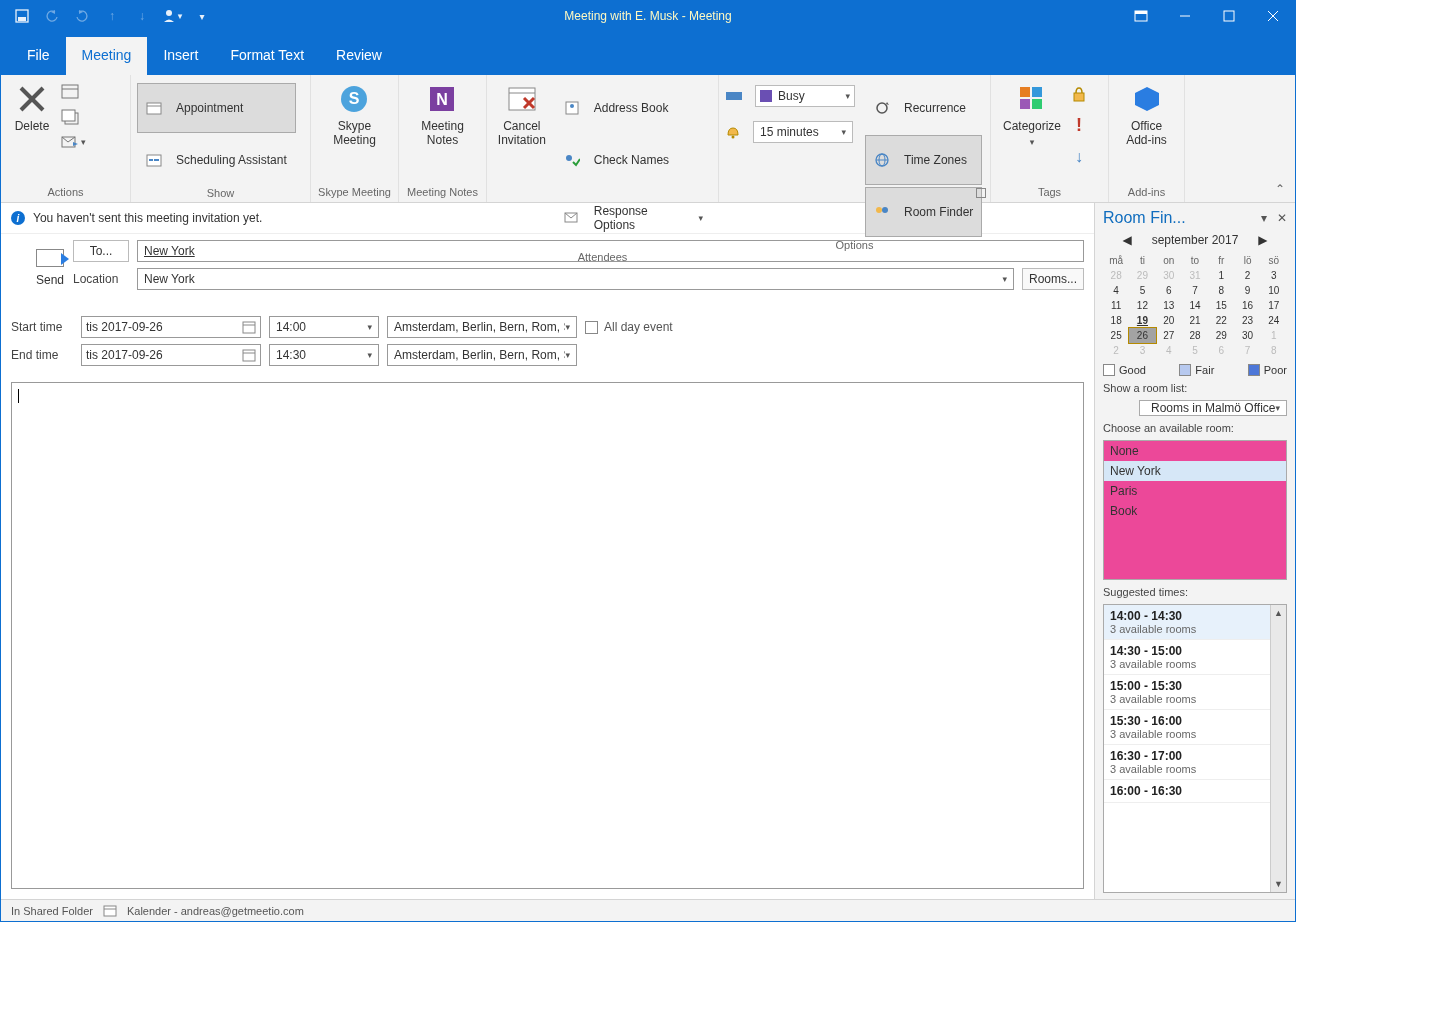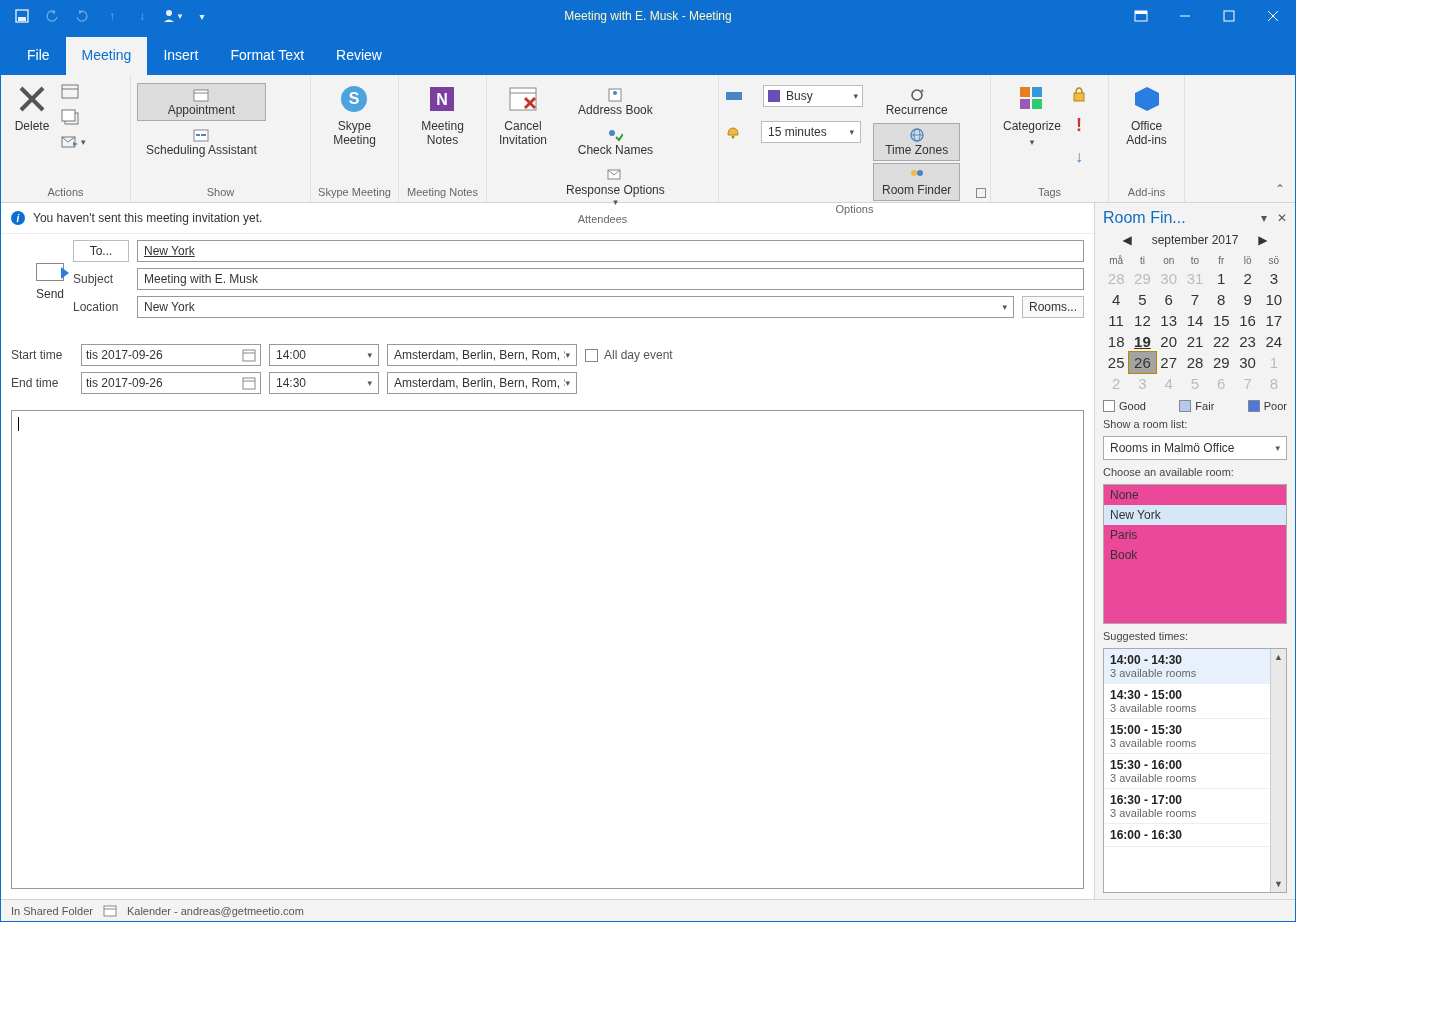--- a/index.html
+++ b/index.html
@@ -15,24 +15,24 @@
 .tab { padding: 10px 16px 12px; color: #fff; font-size: 14px; cursor: pointer; }
 .tab.active { background: #f3f3f3; color: #0d6fd1; }
 .tellme { color: #fff; display: flex; align-items: center; gap: 6px; padding: 10px 16px 12px; font-size: 14px; }
 .ribbon { background: #f3f3f3; height: 128px; display: flex; border-bottom: 1px solid #d4d4d4; position: relative; }
 .group { display: flex; flex-direction: column; padding: 4px 6px 2px; border-right: 1px solid #e1e1e1; }
 .group-body { flex: 1; display: flex; align-items: flex-start; gap: 4px; }
 .group-label { text-align: center; font-size: 11px; color: #666; padding: 2px 0; }
 .bigbtn { display: flex; flex-direction: column; align-items: center; justify-content: flex-start; padding: 4px 6px; min-width: 50px; gap: 4px; text-align: center; font-size: 12px; line-height: 1.2; }
 .bigbtn .bi { width: 32px; height: 32px; display: flex; align-items: center; justify-content: center; }
 .vstack { display: flex; flex-direction: column; gap: 2px; }
-.smbtn { display: flex; align-items: center; gap: 0; padding: 3px 8px; font-size: 12px; border: 1px solid transparent; flex-direction: column; }
+.smbtn { display: flex; align-items: center; gap: 14px; padding: 16px 8px; font-size: 12px; border: 1px solid transparent; }
 .smbtn.pressed, .smbtn.toggled { background: #dcdcdc; border: 1px solid #aaa; }
 .smbtn .si { width: 16px; height: 16px; display: inline-flex; align-items: center; justify-content: center; }
-.options-row { display: flex; align-items: center; gap: 20px; }
+.options-row { display: flex; align-items: center; gap: 12px; }
 .busy-sel { display: flex; align-items: center; border: 1px solid #bbb; background: #fff; width: 100px; height: 22px; padding: 0 4px; }
 .busy-sw { width: 12px; height: 12px; background: #6a4fb3; margin-right: 6px; }
 .rem-sel { display: flex; align-items: center; border: 1px solid #bbb; background: #fff; width: 100px; height: 22px; padding: 0 6px; justify-content: space-between; }
 .collapse-chevron { position: absolute; right: 10px; bottom: 6px; color: #666; }
 .dlg { position: absolute; right: 4px; bottom: 4px; width: 10px; height: 10px; border: 1px solid #888; }
 .main { display: flex; height: calc(100% - 30px - 44px - 128px - 22px); }
 .form-area { flex: 1; display: flex; flex-direction: column; border-right: 1px solid #d4d4d4; }
 .infobar { background: #fff; padding: 8px 10px; display: flex; align-items: center; gap: 8px; border-bottom: 1px solid #eee; }
 .info-i { width: 14px; height: 14px; border-radius: 50%; background: #0d6fd1; color: #fff; font-size: 10px; display: flex; align-items: center; justify-content: center; font-weight: bold; font-style: italic; }
 .form-grid { padding: 6px 10px; }
@@ -53,32 +53,32 @@
 .body-area { flex: 1; margin: 4px 10px 10px; border: 1px solid #999; padding: 6px; }
 .cursor { border-left: 1px solid #000; height: 14px; }
 .sidepane { width: 200px; background: #f3f3f3; display: flex; flex-direction: column; padding: 6px 8px; gap: 6px; overflow: hidden; }
 .sp-head { display: flex; align-items: center; justify-content: space-between; color: #106dbe; }
 .sp-title { font-size: 16px; }
 .sp-ctrl { display: flex; gap: 10px; color: #555; font-size: 12px; }
 .cal-nav { display: flex; align-items: center; justify-content: center; gap: 20px; font-size: 12px; color: #333; }
 .cal { width: 100%; }
 .cal-row { display: grid; grid-template-columns: repeat(7, 1fr); text-align: center; }
 .cal-row.hd div { font-size: 10px; color: #666; padding: 2px 0; }
-.cal-row div.d { font-size: 15px; padding: 2px 0; color: #333; }
+.cal-row div.d { font-size: 10px; padding: 2px 0; color: #333; }
 .cal-row div.d.off { color: #bbb; }
 .cal-row div.d.ul { text-decoration: underline; font-weight: bold; }
 .cal-row div.d.today { background: #a3a3a3; outline: 1px solid #b58a00; }
 .legend { display: flex; justify-content: space-between; font-size: 11px; }
 .legend span { display: flex; align-items: center; gap: 4px; }
 .sw { width: 12px; height: 12px; border: 1px solid #888; }
 .sw.g { background: #fff; }
 .sw.f { background: #b7c9ef; }
 .sw.p { background: #4d77d8; }
 .sp-lbl { font-size: 11px; color: #444; }
-.sp-sel { border: 1px solid #aaa; background: #fff; height: 24px; display: flex; align-items: center; justify-content: space-between; padding: 0 6px; font-size: 12px; }
+.sp-sel { border: 1px solid #aaa; background: #fff; height: 16px; display: flex; align-items: center; justify-content: flex-end; padding: 0 6px; font-size: 12px; margin-left: 36px; }
 .roomlist { border: 1px solid #aaa; background: #ec4899; height: 140px; overflow: auto; }
 .roomlist div { padding: 3px 6px; font-size: 12px; }
 .roomlist div.sel { background: #d6e7f7; }
 .suggest { border: 1px solid #aaa; background: #fff; flex: 1; overflow: hidden; position: relative; }
 .sug-item { padding: 4px 6px; border-bottom: 1px solid #eee; }
 .sug-item.sel { background: #e7f1fb; }
 .sug-t { font-size: 12px; font-weight: bold; color: #222; }
 .sug-s { font-size: 11px; color: #666; }
 .sug-scroll { position: absolute; right: 0; top: 0; bottom: 0; width: 16px; background: #e9e9e9; border-left: 1px solid #ccc; }
 .sug-scroll .up, .sug-scroll .dn { height: 16px; display: flex; align-items: center; justify-content: center; color: #555; font-size: 9px; }
@@ -422,24 +422,20 @@
           <span>Send</span>
         </div>
         <div style="flex:1">
           <div class="row">
             <div class="lbl-btn">To...</div>
             <div class="field">
                 <span style="text-decoration:underline">New York</span>
               </div>
           </div>
           <div class="row">
-            <div class="lbl">Subject</div>
-            <div class="field">Meeting with E. Musk</div>
-          </div>
-          <div class="row">
             <div class="lbl">Location</div>
             <div class="field sel">
                 <span>New York</span>
                 <span class="caret">▾</span>
               </div>
             <div class="rooms-btn">Rooms...</div>
           </div>
         </div>
       </div>
       <div class="row" style="margin-top:20px">

